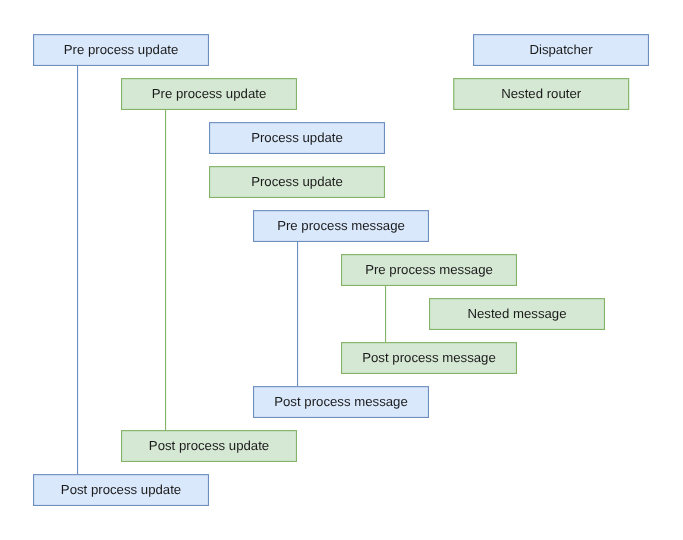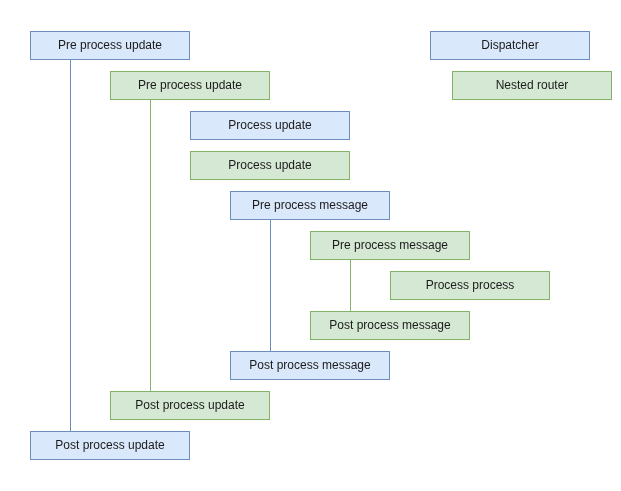--- a/index.html
+++ b/index.html
@@ -68,36 +68,36 @@
       <div class="node green" style="left: 190px; top: 151px; width: 160px; height: 29px;">
         <span>Process update</span>
       </div>
       <div class="node blue" style="left: 230px; top: 191px; width: 160px; height: 29px;">
         <span>Pre process message</span>
       </div>
       <div class="node green" style="left: 310px; top: 231px; width: 160px; height: 29px;">
         <span>Pre process message</span>
       </div>
       <div class="node green" style="left: 390px; top: 271px; width: 160px; height: 29px;">
-        <span>Process process</span>
+        <span>Nested message</span>
       </div>
       <div class="node green" style="left: 310px; top: 311px; width: 160px; height: 29px;">
         <span>Post process message</span>
       </div>
       <div class="node blue" style="left: 230px; top: 351px; width: 160px; height: 29px;">
         <span>Post process message</span>
       </div>
       <div class="node green" style="left: 110px; top: 391px; width: 160px; height: 29px;">
         <span>Post process update</span>
       </div>
       <div class="node blue" style="left: 30px; top: 431px; width: 160px; height: 29px;">
         <span>Post process update</span>
       </div>
     </div>
   <div id="legend-layer">
       <div class="node blue" style="left: 430px; top: 31px; width: 160px; height: 29px; text-align: right;">
         <span>Dispatcher</span>
       </div>
-      <div class="node green" style="left: 452px; top: 71px; width: 160px; height: 29px; text-align: right;">
+      <div class="node green" style="left: 412px; top: 71px; width: 160px; height: 29px; text-align: right;">
         <span>Nested router</span>
       </div>
     </div>
 </div>
 
 </body></html>

